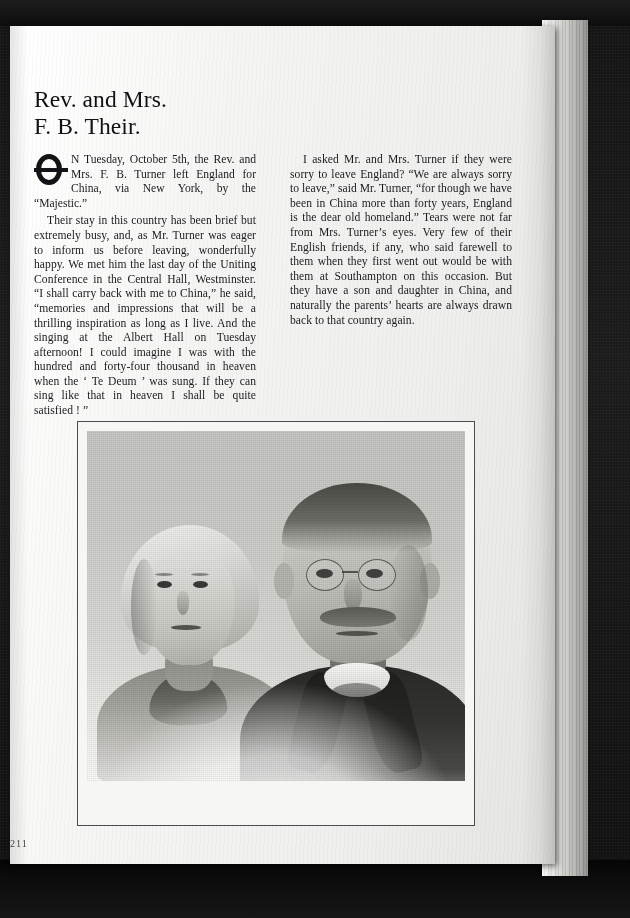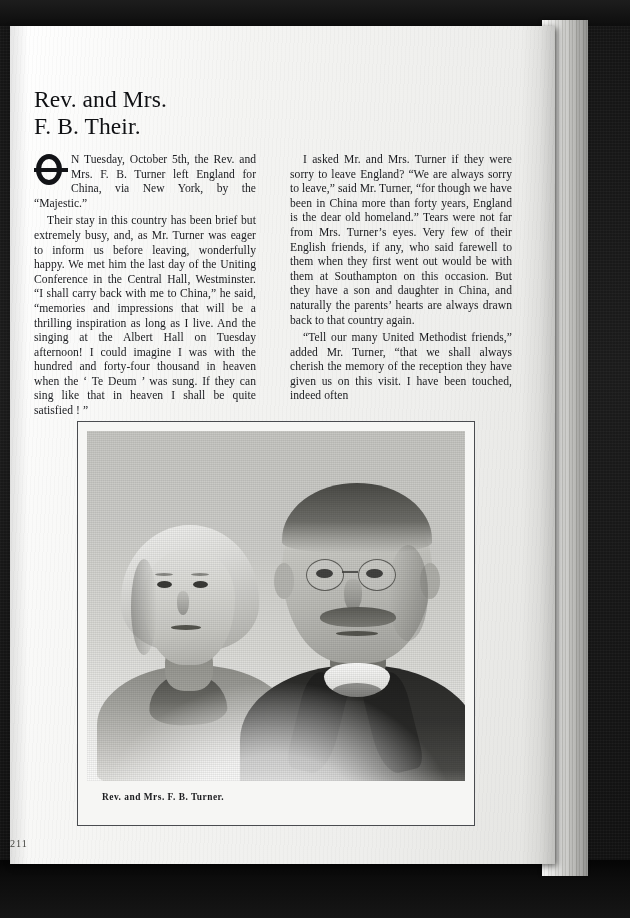--- a/index.html
+++ b/index.html
@@ -415,21 +415,20 @@
             <span class="ring"></span>
             <span class="bar"></span>
           </span>
           <span>N Tuesday, October 5th, the Rev. and Mrs. F. B. Turner left England for China, via New York, by the “Majestic.”</span>
         </p>
         <p class="para indent">Their stay in this country has been brief but extremely busy, and, as Mr. Turner was eager to inform us before leaving, wonderfully happy. We met him the last day of the Uniting Conference in the Central Hall, Westminster. “I shall carry back with me to China,” he said, “memories and impressions that will be a thrilling inspiration as long as I live. And the singing at the Albert Hall on Tuesday afternoon! I could imagine I was with the hundred and forty-four thousand in heaven when the ‘ Te Deum ’ was sung. If they can sing like that in heaven I shall be quite satisfied ! ”</p>
       </div>
 
       <div class="column">
         <p class="para indent">I asked Mr. and Mrs. Turner if they were sorry to leave England? “We are always sorry to leave,” said Mr. Turner, “for though we have been in China more than forty years, England is the dear old homeland.” Tears were not far from Mrs. Turner’s eyes. Very few of their English friends, if any, who said farewell to them when they first went out would be with them at Southampton on this occasion. But they have a son and daughter in China, and naturally the parents’ hearts are always drawn back to that country again.</p>
-        <p class="para indent">“Tell our many United Methodist friends,” added Mr. Turner, “that we shall always cherish the memory of the reception they have given us on this visit. I have been touched, indeed often</p>
       </div>
 
     </div>
   </div>
 
   <div id="plate">
     <div id="photo">
       <div id="photo-base"></div>
 
       <div class="figure" id="fig-woman">
@@ -466,20 +465,19 @@
         <span class="spec-bridge"></span>
         <span class="nose"></span>
         <span class="moustache"></span>
         <span class="mouth"></span>
       </div>
 
       <div id="photo-vignette"></div>
       <div id="photo-grain"></div>
     </div>
 
-    <div id="plate-caption">Rev. and Mrs. F. B. Turner.</div>
   </div>
 
   <div id="folio">211</div>
 
   <div id="page-left-shade"></div>
   <div id="page-curl"></div>
 </div>
 
 </body></html>

